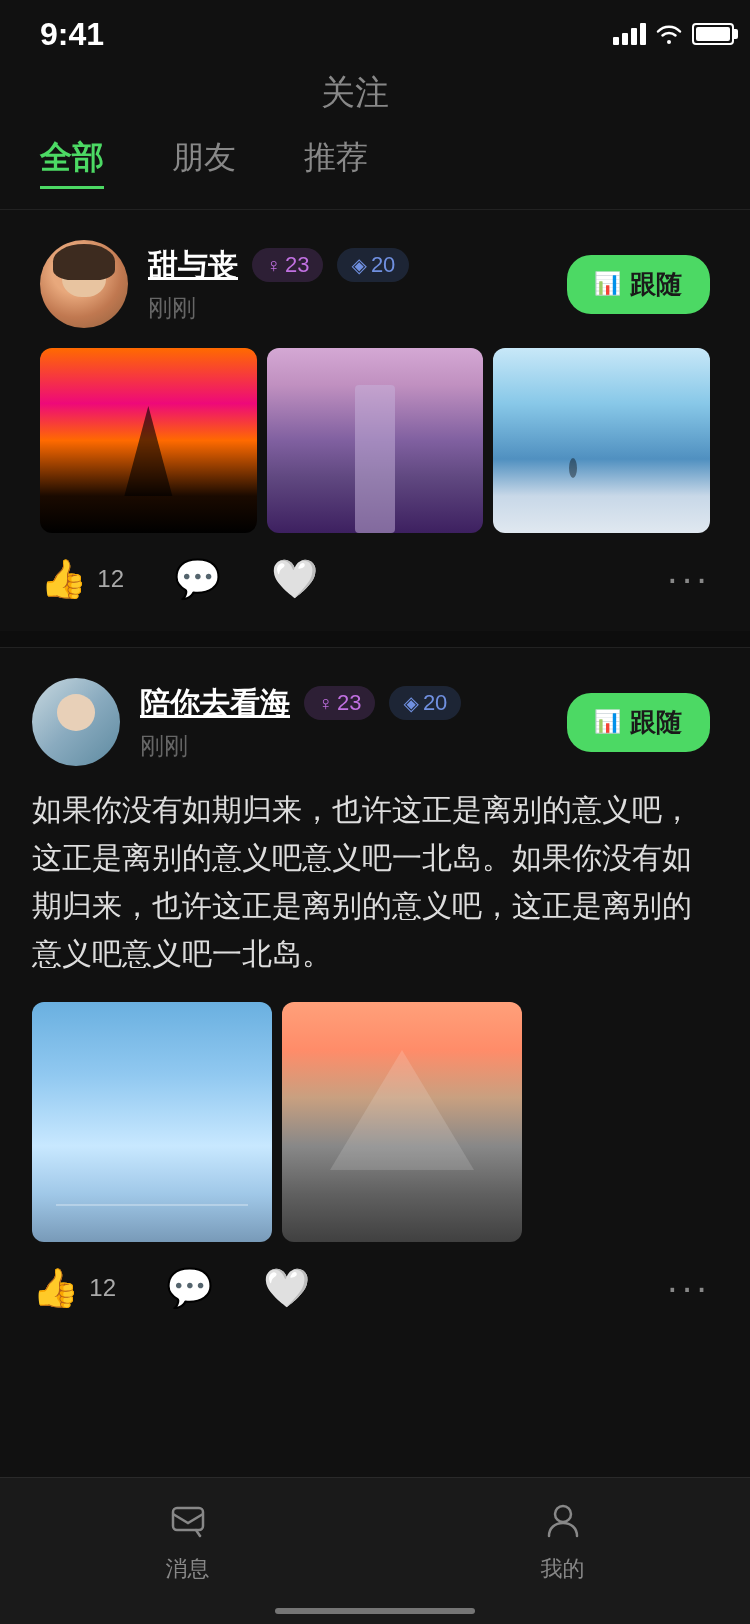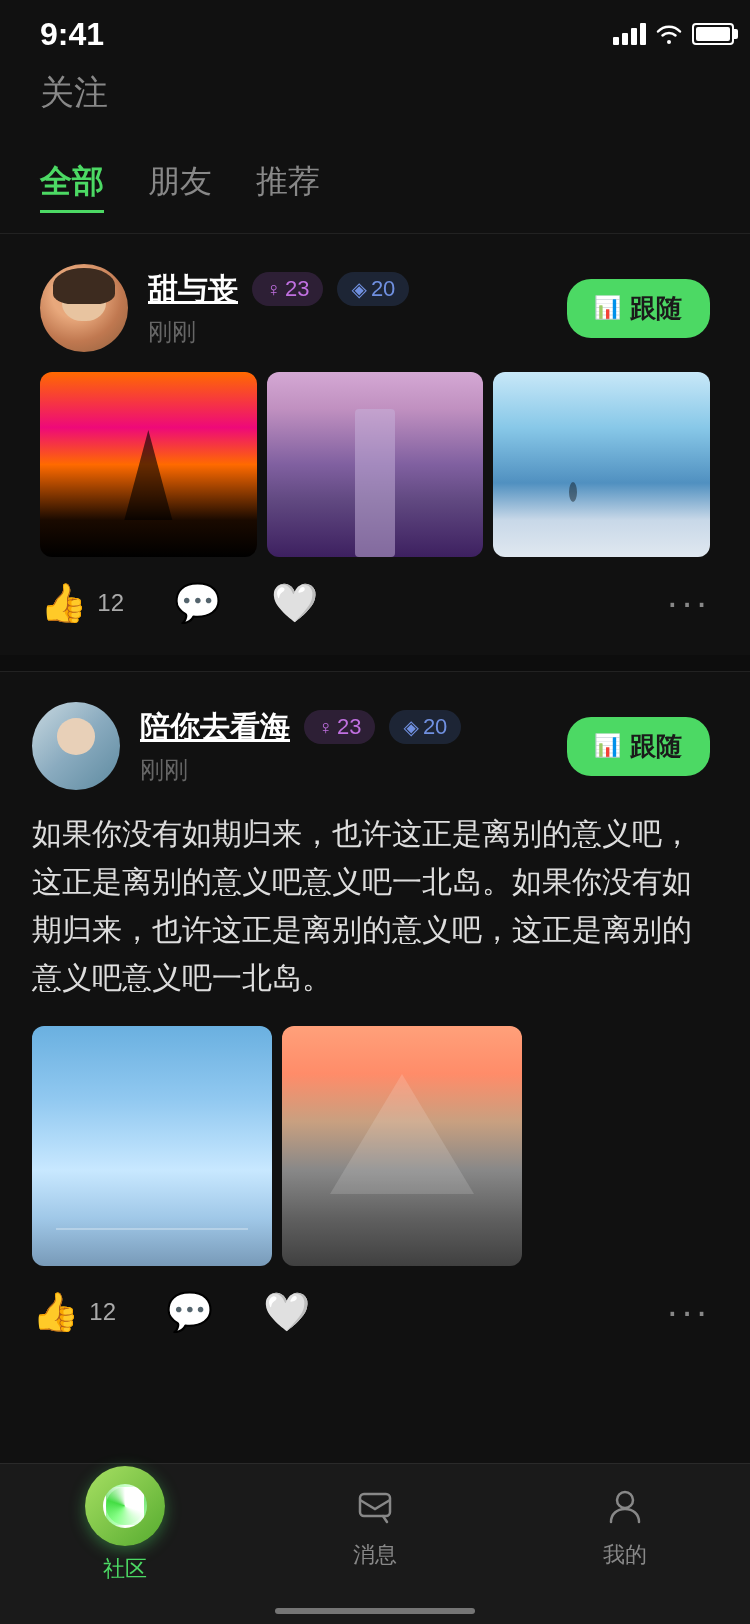--- a/index.html
+++ b/index.html
@@ -72,20 +72,21 @@
       height: 100%;
       width: 100%;
       border-radius: 2px;
     }
 
     
     .header {
       display: flex;
       align-items: center;
       padding: 10px 40px 20px 40px;
+      flex-direction: column;
     }
     .header-follow {
       font-size: 34px;
       color: #888888;
       margin-right: 40px;
     }
     .header-title {
       font-size: 42px;
       font-weight: 700;
       color: #ffffff;
@@ -99,22 +100,21 @@
       padding: 14px 34px;
       font-size: 30px;
       font-weight: 600;
       cursor: pointer;
     }
 
     
     .tabs {
       display: flex;
       padding: 0 40px 20px 40px;
-      gap: 44px;
-      margin-top: 24px;
+      gap: 68px;
     }
     .tab {
       font-size: 32px;
       color: #888888;
       padding-bottom: 6px;
       cursor: pointer;
     }
     .tab.active {
       color: #4cd964;
       font-weight: 700;
@@ -602,26 +602,20 @@
     </button>
     <button class="action-btn">
       <span class="action-icon">🤍</span>
     </button>
     <button class="more-btn">···</button>
   </div>
 </div>
 
 <div class="bottom-nav">
   <div class="nav-item">
-    <div class="nav-center-btn">
-      <div class="nav-center-icon"></div>
-    </div>
-    <span class="nav-label active">社区</span>
-  </div>
-  <div class="nav-item">
     <div class="nav-icon">
       <svg width="40" height="40" viewBox="0 0 40 40" fill="none">
         <rect x="5" y="8" width="30" height="22" rx="4" stroke="#888" stroke-width="2.5" fill="none"></rect>
         <path d="M5 14L20 23L35 14" stroke="#888" stroke-width="2.5" fill="none"></path>
         <path d="M28 30L32 36" stroke="#888" stroke-width="2.5" stroke-linecap="round"></path>
       </svg>
     </div>
     <span class="nav-label">消息</span>
   </div>
   <div class="nav-item">

